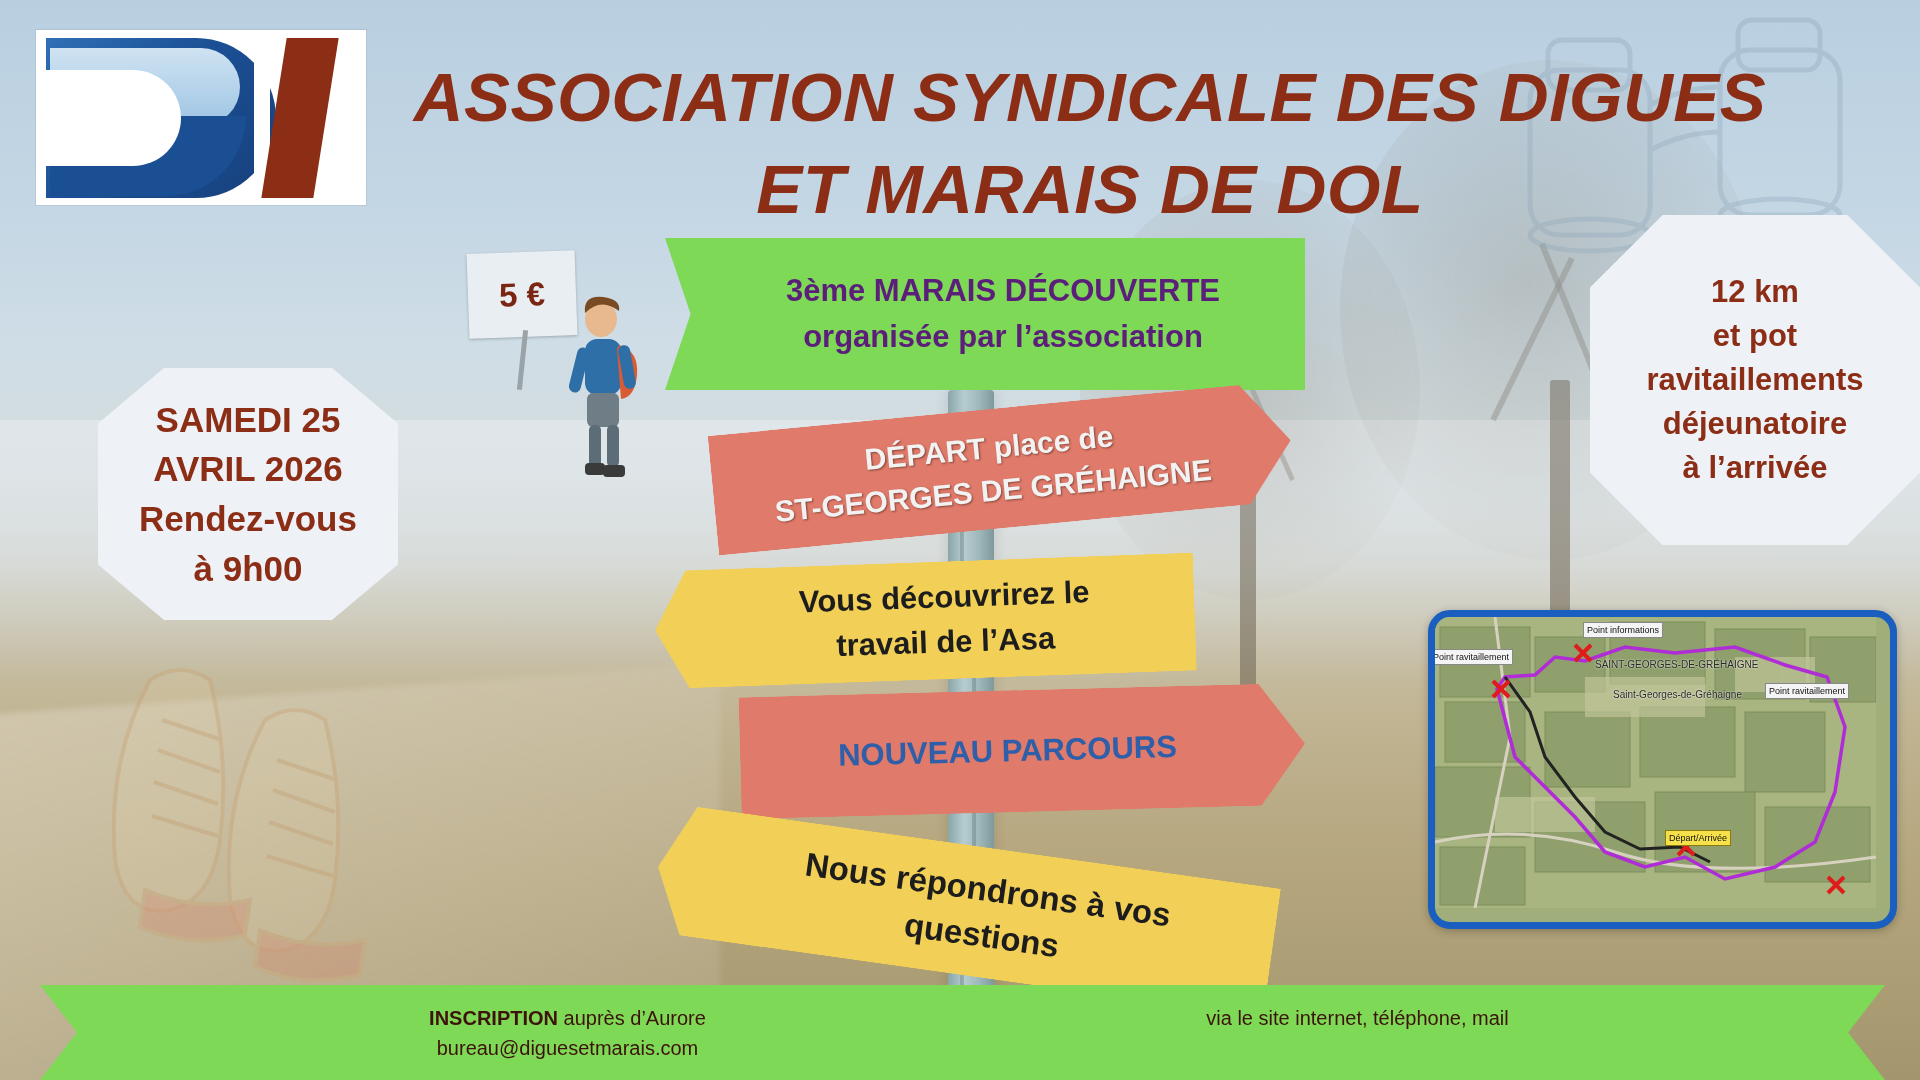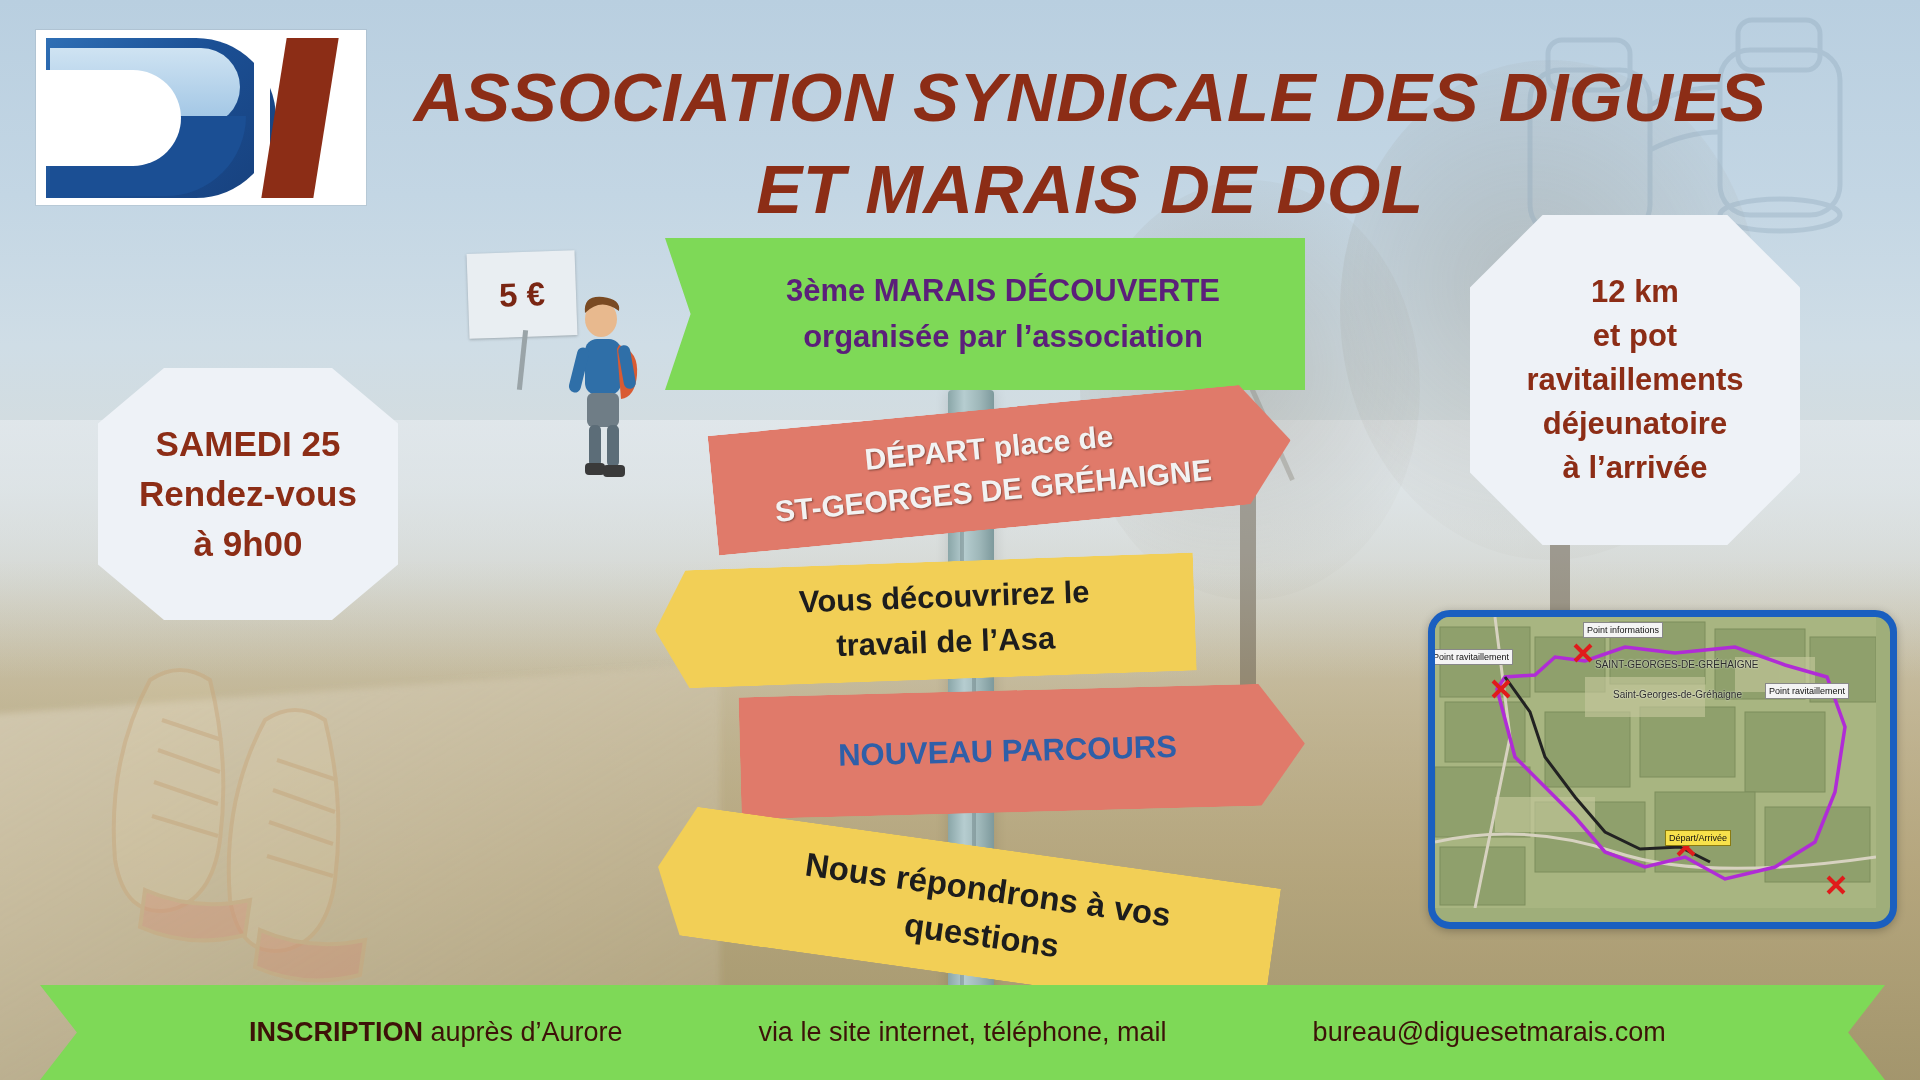--- a/index.html
+++ b/index.html
@@ -298,21 +298,21 @@
   }
   .oct-left {
     left: 98px;
     top: 368px;
     width: 300px;
     height: 252px;
     font-size: 35px;
     line-height: 1.42;
   }
   .oct-right {
-    left: 1470px;
+    left: 1590px;
     top: 215px;
     width: 330px;
     height: 330px;
     font-size: 31px;
     line-height: 1.42;
   }
 
   
   .price-sign {
     position: absolute;
@@ -385,23 +385,23 @@
     height: 95px;
     background: #7ed957;
     clip-path: polygon(0 0, 100% 0, 98% 50%, 100% 100%, 0 100%, 2% 50%);
     color: #3d1208;
     display: flex;
     align-items: center;
     justify-content: center;
   }
   .footer-grid {
     display: grid;
-    grid-template-columns: 1fr 1fr 1fr;
+    grid-template-columns: 1fr 1fr;
     width: 1580px;
-    font-size: 27px;
+    font-size: 20px;
     line-height: 1.5;
     text-align: center;
   }
   .footer b { font-weight: bold; }
 
   
   .boot {
     position: absolute;
     opacity: 0.45;
   }
@@ -486,20 +486,21 @@
       <rect x="40" y="168" width="20" height="12" rx="4" fill="#3a3a3a"></rect>
       <rect x="58" y="170" width="22" height="12" rx="4" fill="#3a3a3a"></rect>
       <rect x="28" y="52" width="12" height="46" rx="6" fill="#2f6fa8" transform="rotate(14 34 75)"></rect>
       <rect x="76" y="50" width="12" height="44" rx="6" fill="#2f6fa8" transform="rotate(-10 82 72)"></rect>
     </g>
   </svg>
 
   <div class="octagon oct-left">
     <div>
       <div>SAMEDI 25</div>
+      <div>AVRIL 2026</div>
       <div>Rendez-vous</div>
       <div>à 9h00</div>
     </div>
   </div>
 
   <div class="octagon oct-right">
     <div>
       <div>12 km</div>
       <div>et pot</div>
       <div>ravitaillements</div>

